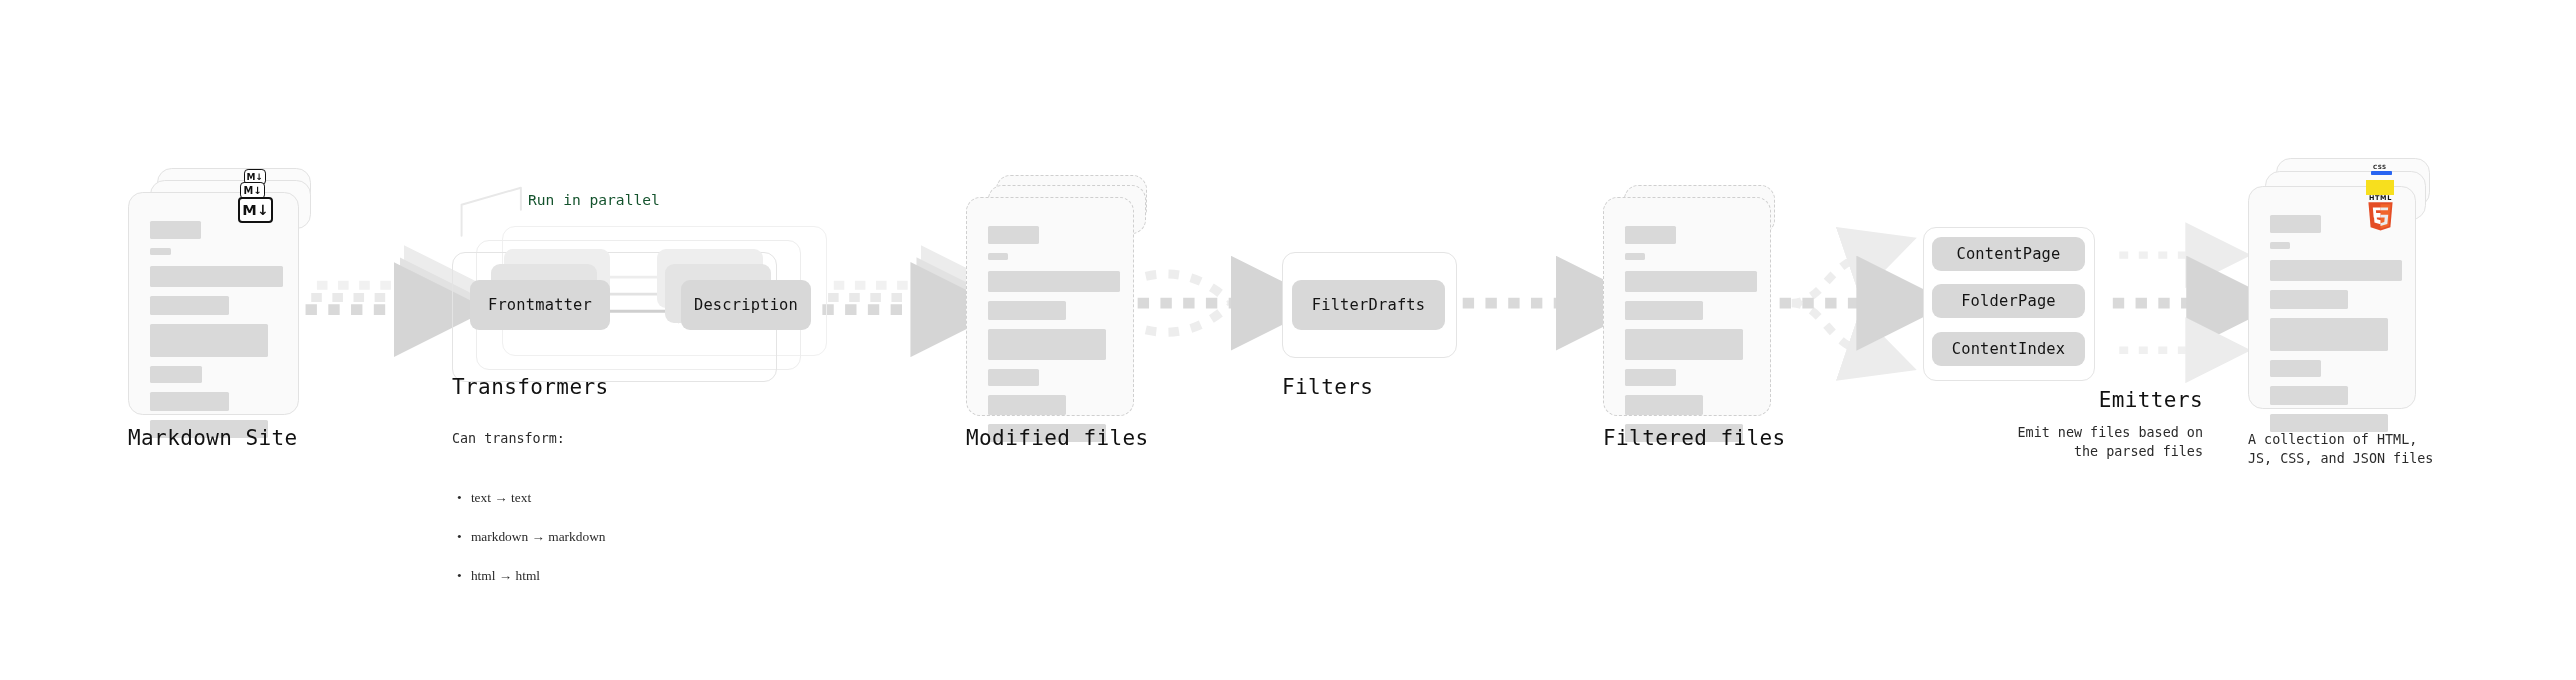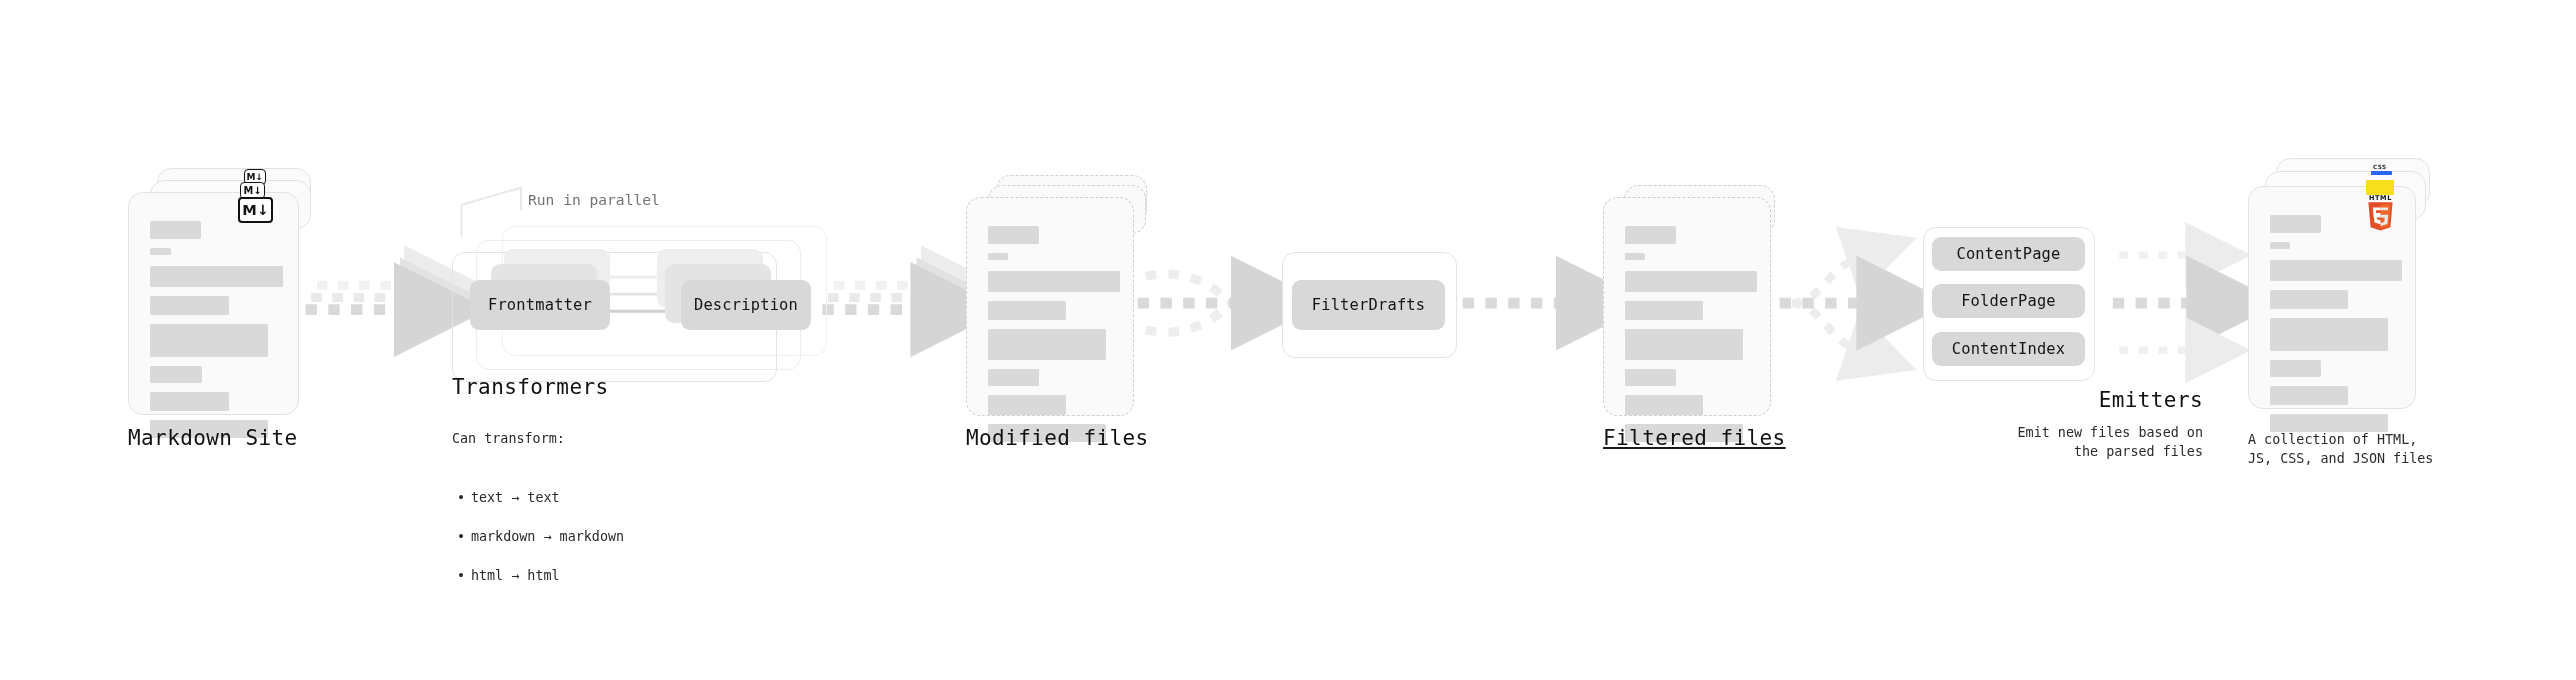--- a/index.html
+++ b/index.html
@@ -26,41 +26,41 @@
   .cap-title{
     font-size:21px;letter-spacing:0.4px;color:#111;white-space:nowrap;
     font-family:"DejaVu Sans Mono","Liberation Mono",monospace;
   }
   .cap-sub{
     font-size:13.4px;line-height:1.45;color:#2a2a2a;margin-top:10.6px;
     white-space:pre-line;
     font-family:"DejaVu Sans Mono","Liberation Mono",monospace;
   }
   .cap-sub .lead{margin:0 0 0.8px 0;}
-  .bullets{margin:0;padding:0;list-style:none;}
+  .bullets{margin:0;padding:0;list-style:none;font-family:Liberation Serif, serif;}
   .bullets li{white-space:nowrap;}
   .bullets li::before{content:"\2022";display:inline-block;width:14px;padding-left:4.9px;}
 
   
   .groupbox{
     position:absolute;border:1.6px solid #e4e4e4;border-radius:13px;
     background:#ffffff;box-sizing:border-box;
   }
   .chip{
     position:absolute;background:#d8d8d8;border-radius:9px;
     display:flex;align-items:center;justify-content:center;
     font-size:15.4px;color:#141414;letter-spacing:0.2px;
     font-family:"DejaVu Sans Mono","Liberation Mono",monospace;
     box-sizing:border-box;white-space:nowrap;
   }
   .chip.faint1{background:#e4e4e4;}
   .chip.faint2{background:#eeeeee;}
 
   .runlabel{
-    position:absolute;font-size:14.6px;color:#737373;white-space:nowrap;
+    position:absolute;font-size:14.6px;color:#14532d;white-space:nowrap;
     font-family:"DejaVu Sans Mono","Liberation Mono",monospace;
   }
 
   svg.layer{position:absolute;left:0;top:0;width:2576px;height:681px;pointer-events:none;}
 
   
   .md-badge{
     position:absolute;width:28px;height:21px;border:2.4px solid #111;border-radius:4.1px;
     background:#fff;display:flex;align-items:center;justify-content:center;
     font-family:"DejaVu Sans","Liberation Sans",sans-serif;
@@ -223,38 +223,39 @@
       <div class="cap-title">Modified files</div>
     </div>
   </div>
 
   <div>
     <div class="groupbox" style="left:1282px;top:252px;width:175px;height:106px;"></div>
     <div class="chip" style="left:1292px;top:280px;width:153px;height:50px;">
       <span>FilterDrafts</span>
     </div>
     <div class="caption" style="left:1282px;top:375px;width:293px;">
+      <div class="cap-title">Filters</div>
     </div>
   </div>
 
   <div class="docstack">
     <div class="card dashed" style="left:1624px;top:185px;width:151px;height:49px;"></div>
     <div class="card dashed" style="left:1603px;top:197px;width:168px;height:219px;">
       <div class="bars">
         <div class="bar" style="width:51px;height:18px;"></div>
         <div class="bar" style="width:19.5px;height:6.5px;margin-bottom:11.4px;"></div>
         <div class="bar" style="width:132px;height:21px;"></div>
         <div class="bar" style="width:78px;height:19.5px;"></div>
         <div class="bar" style="width:118px;height:31px;"></div>
         <div class="bar" style="width:51px;height:17px;"></div>
         <div class="bar" style="width:78px;height:19.5px;"></div>
         <div class="bar" style="width:118px;height:18px;"></div>
       </div>
     </div>
-    <div class="caption" style="left:1603px;top:426px;width:293px;text-decoration:underline;">
+    <div class="caption" style="left:1603px;top:426px;width:293px;">
       <div class="cap-title">Filtered files</div>
     </div>
   </div>
 
   <div>
     <div class="groupbox" style="left:1923px;top:227px;width:172px;height:154px;"></div>
     <div class="chip" style="left:1932px;top:237px;width:153px;height:34px;">
       <span>ContentPage</span>
     </div>
     <div class="chip" style="left:1932px;top:284px;width:153px;height:34px;">

